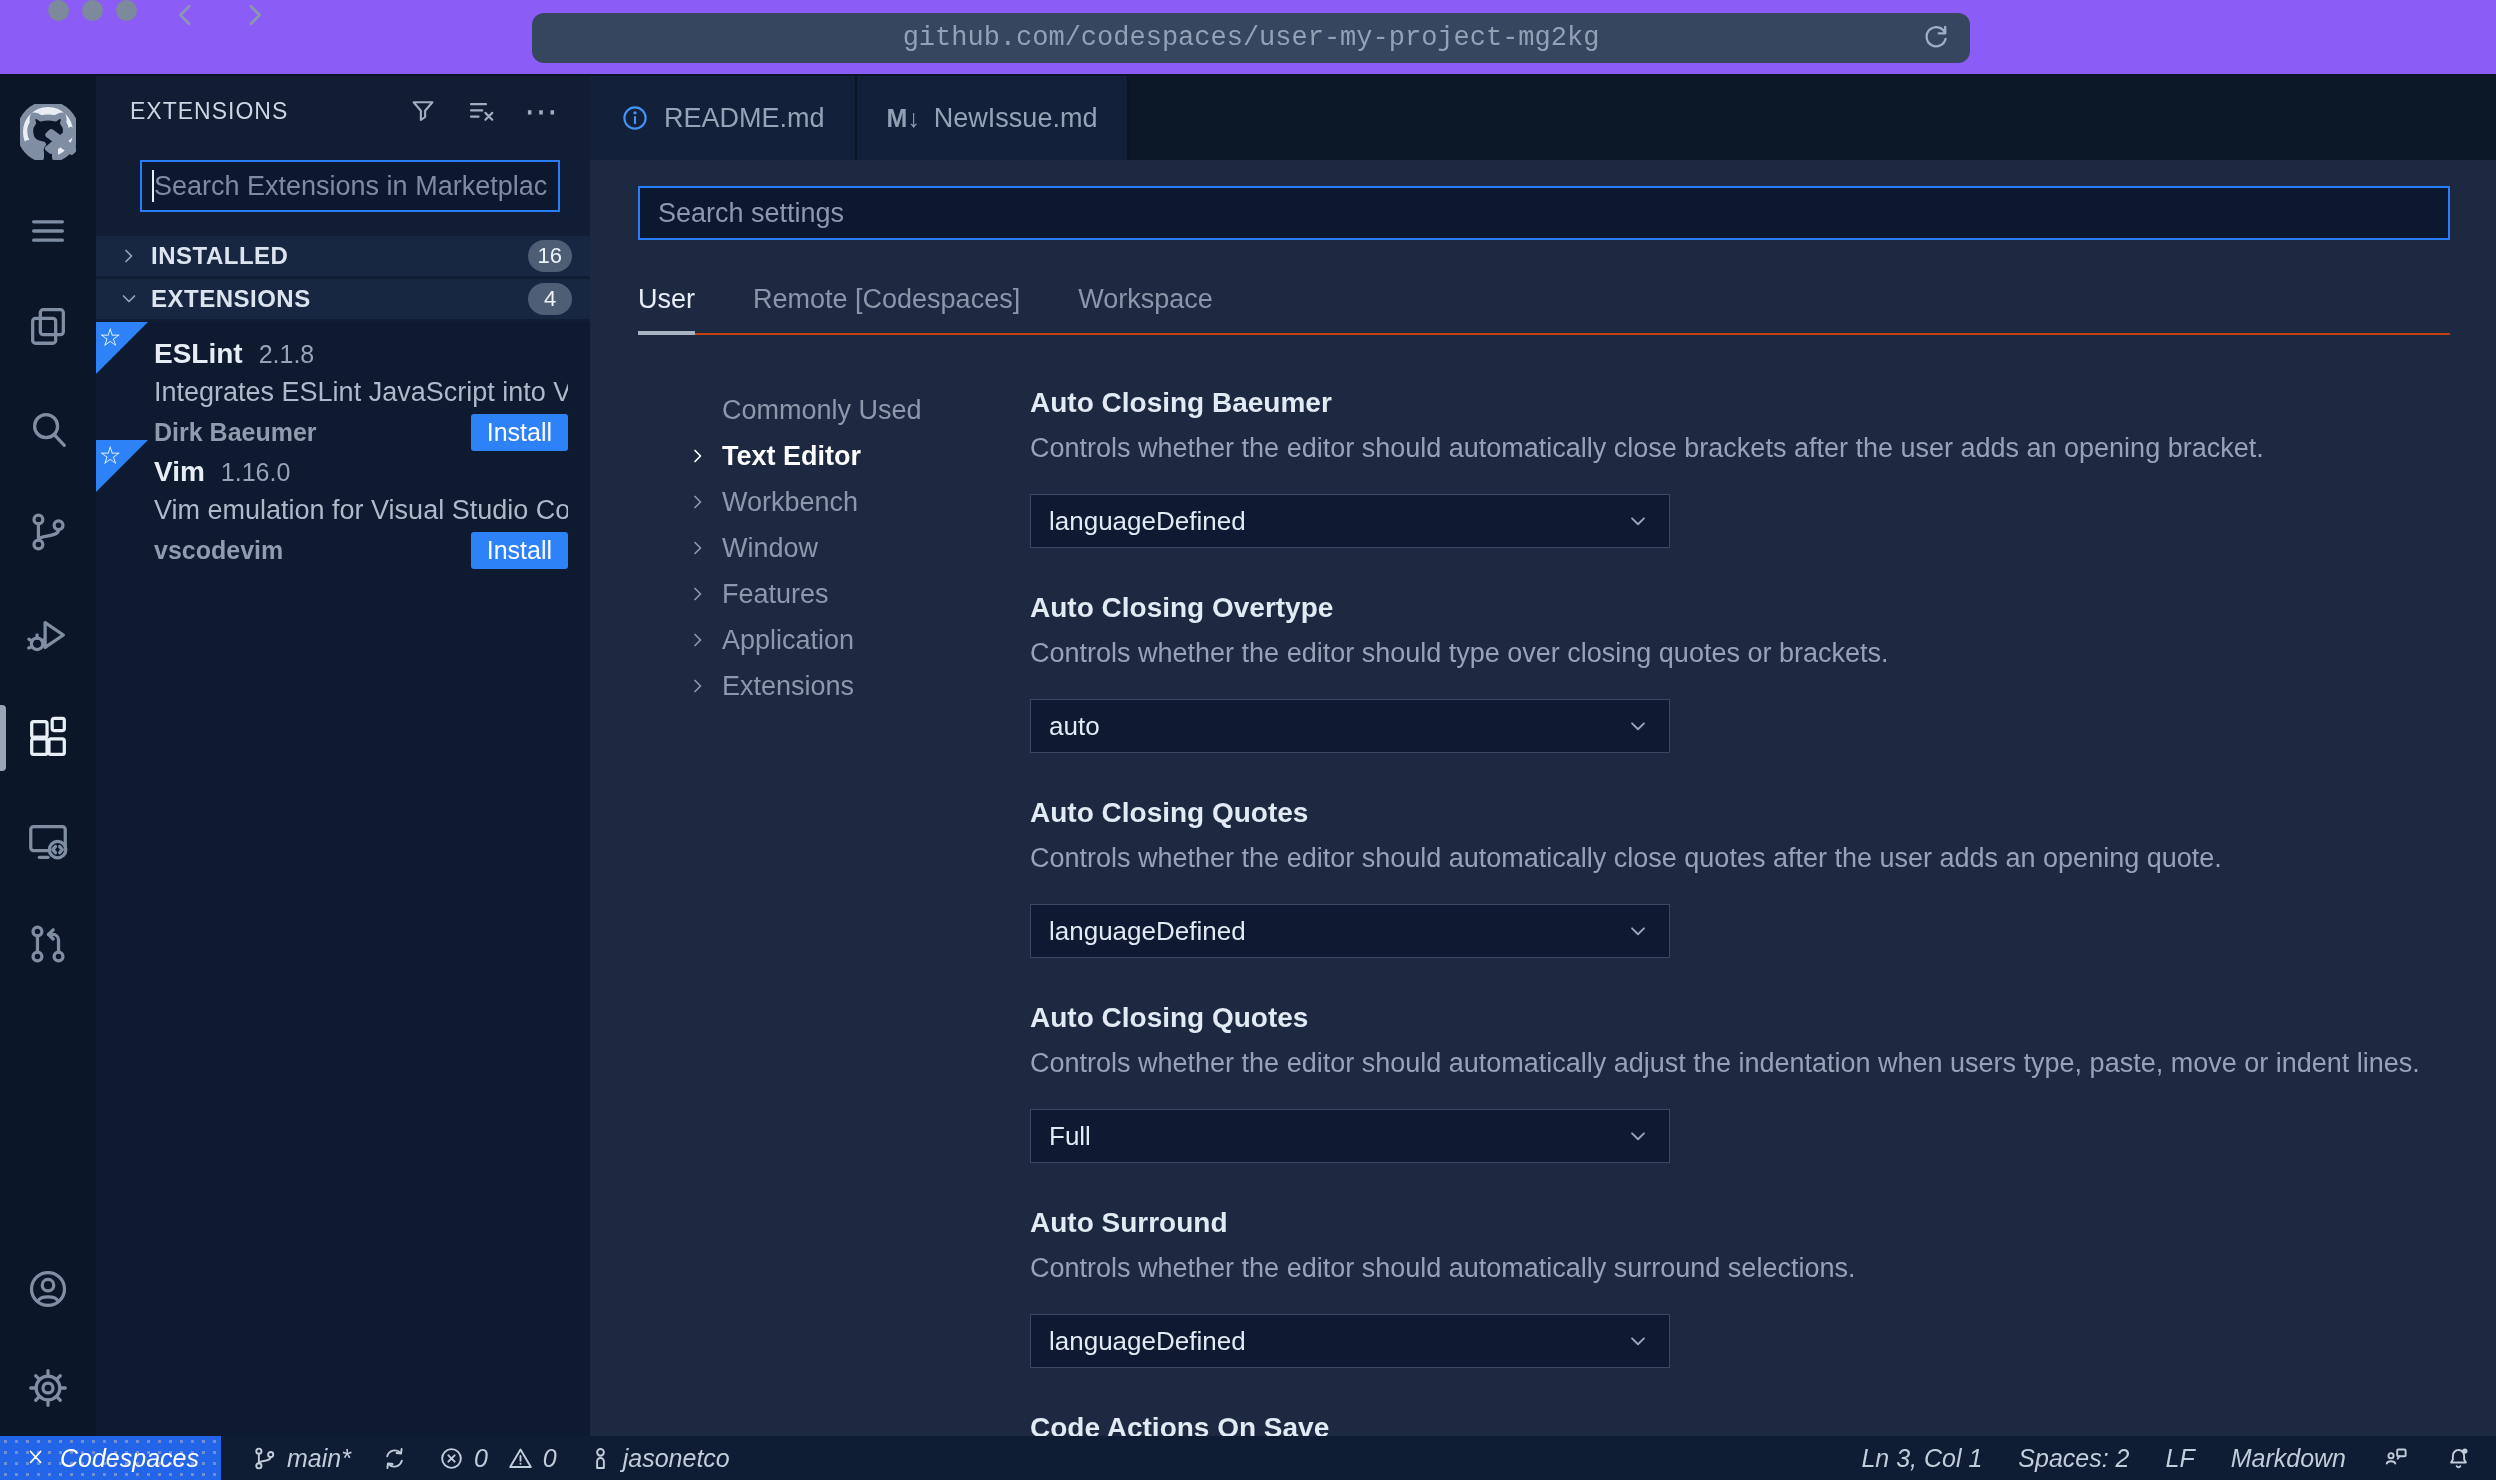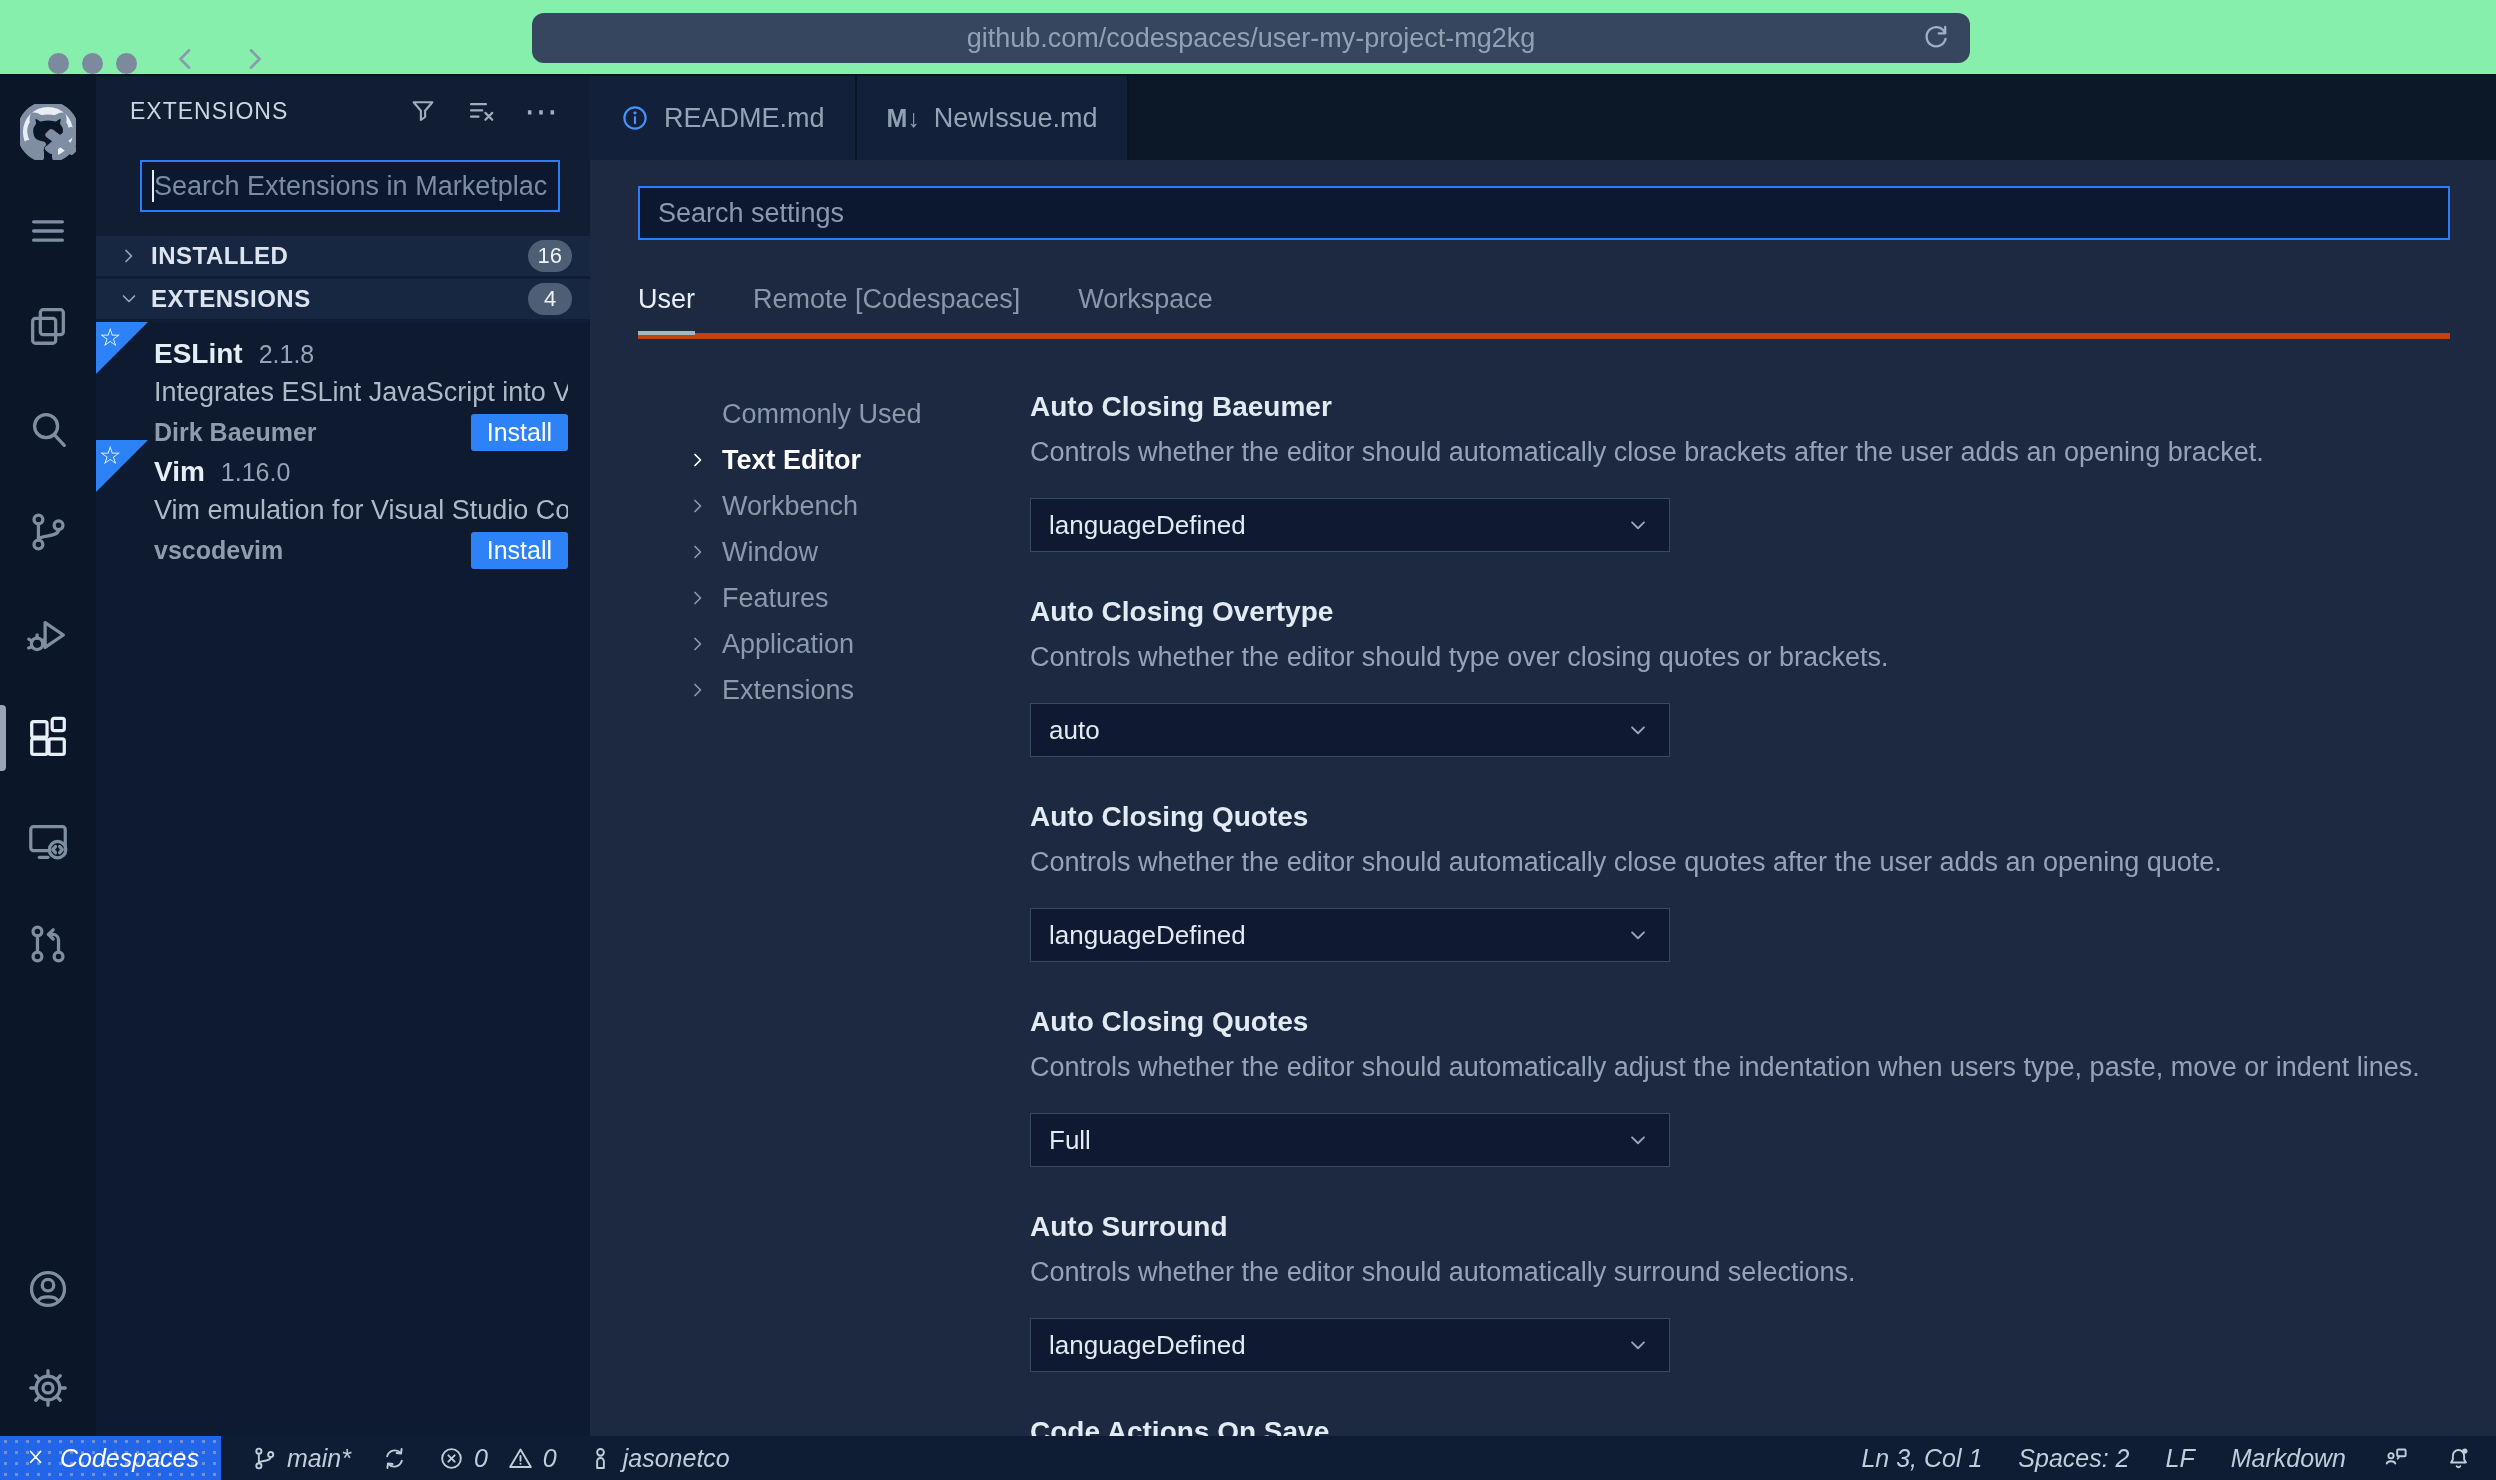--- a/index.html
+++ b/index.html
@@ -6,21 +6,21 @@
   html,body { width:2496px; height:1480px; overflow:hidden; }
   body {
     background:#0a1628;
     font-family:"Liberation Sans", sans-serif;
     color:#a9b5c5;
     -webkit-font-smoothing:antialiased;
   }
   svg { fill:none; stroke:currentColor; stroke-width:1.7; stroke-linecap:round; stroke-linejoin:round; display:block; }
 
   
-  .browser-bar { height:76px; background:#86efac; position:relative; display:flex; align-items:flex-end; border-bottom:2px solid #0a1424; }
+  .browser-bar { height:76px; background:#8b5cf6; position:relative; display:flex; align-items:flex-start; border-bottom:2px solid #0a1424;font-family:Liberation Mono, monospace; }
   .traffic { display:flex; gap:13px; margin-left:48px; }
   .traffic .dot { width:21px; height:21px; border-radius:50%; background:#7d8a9d; }
   .nav-arrows { display:flex; gap:38px; margin-left:34px; color:#8b99ad; }
   .nav-arrows svg { width:30px; height:30px; stroke-width:2; }
   .url-bar { position:absolute; left:532px; top:13px; width:1438px; height:50px; background:#36465f; border-radius:12px;
              display:flex; align-items:center; justify-content:center; }
   .url-text { font-size:27px; color:#93a1b5; }
   .reload { position:absolute; right:18px; top:9px; color:#9fb0c4; }
   .reload svg { width:32px; height:32px; }
 
@@ -80,21 +80,21 @@
   .tab svg { width:30px; height:30px; }
   .tab .md-glyph { font-size:25px; font-weight:700; color:#8fa0b3; }
   .tab .close { font-size:28px; color:#dfe7f0; margin-left:6px; }
 
   .editor { flex:1; background:#1c2941; padding:26px 46px 0 48px; overflow:hidden; display:flex; flex-direction:column; }
   .settings-search { height:54px; border:2px solid #2b7cf8; background:#0c1830; display:flex; align-items:center; padding:0 6px; }
   .settings-search input { flex:1; background:transparent; border:none; outline:none; font-size:27px; color:#dfe7f0;
                            padding:0 12px; font-family:"Liberation Sans",sans-serif; }
   .settings-search input::placeholder { color:#8c99ac; }
 
-  .scope-row { display:flex; gap:58px; margin-top:44px; border-bottom:6px solid #c2410c;align-items:flex-end; }
+  .scope-row { display:flex; gap:58px; margin-top:44px; border-bottom:2px solid #c2410c;align-items:flex-end; }
   .scope { font-size:27px; color:#8a97a9; padding-bottom:18px; position:relative; cursor:pointer; }
   .scope.active { color:#e8eef6; }
   .scope.active::after { content:""; position:absolute; left:0; right:0; bottom:-2px; height:4px; background:#a9b4c3; }
 
   .settings-body { display:flex; margin-top:52px; flex:1; min-height:0; }
   .toc { width:340px; padding-left:48px; flex-shrink:0; }
   .toc-row { display:flex; align-items:center; height:46px; gap:12px; font-size:27px; color:#8b99ab; cursor:pointer; }
   .toc-row svg { width:24px; height:24px; flex-shrink:0; }
   .toc-row.no-chevron { padding-left:36px; }
   .toc-row.active { color:#ffffff; font-weight:700; }

